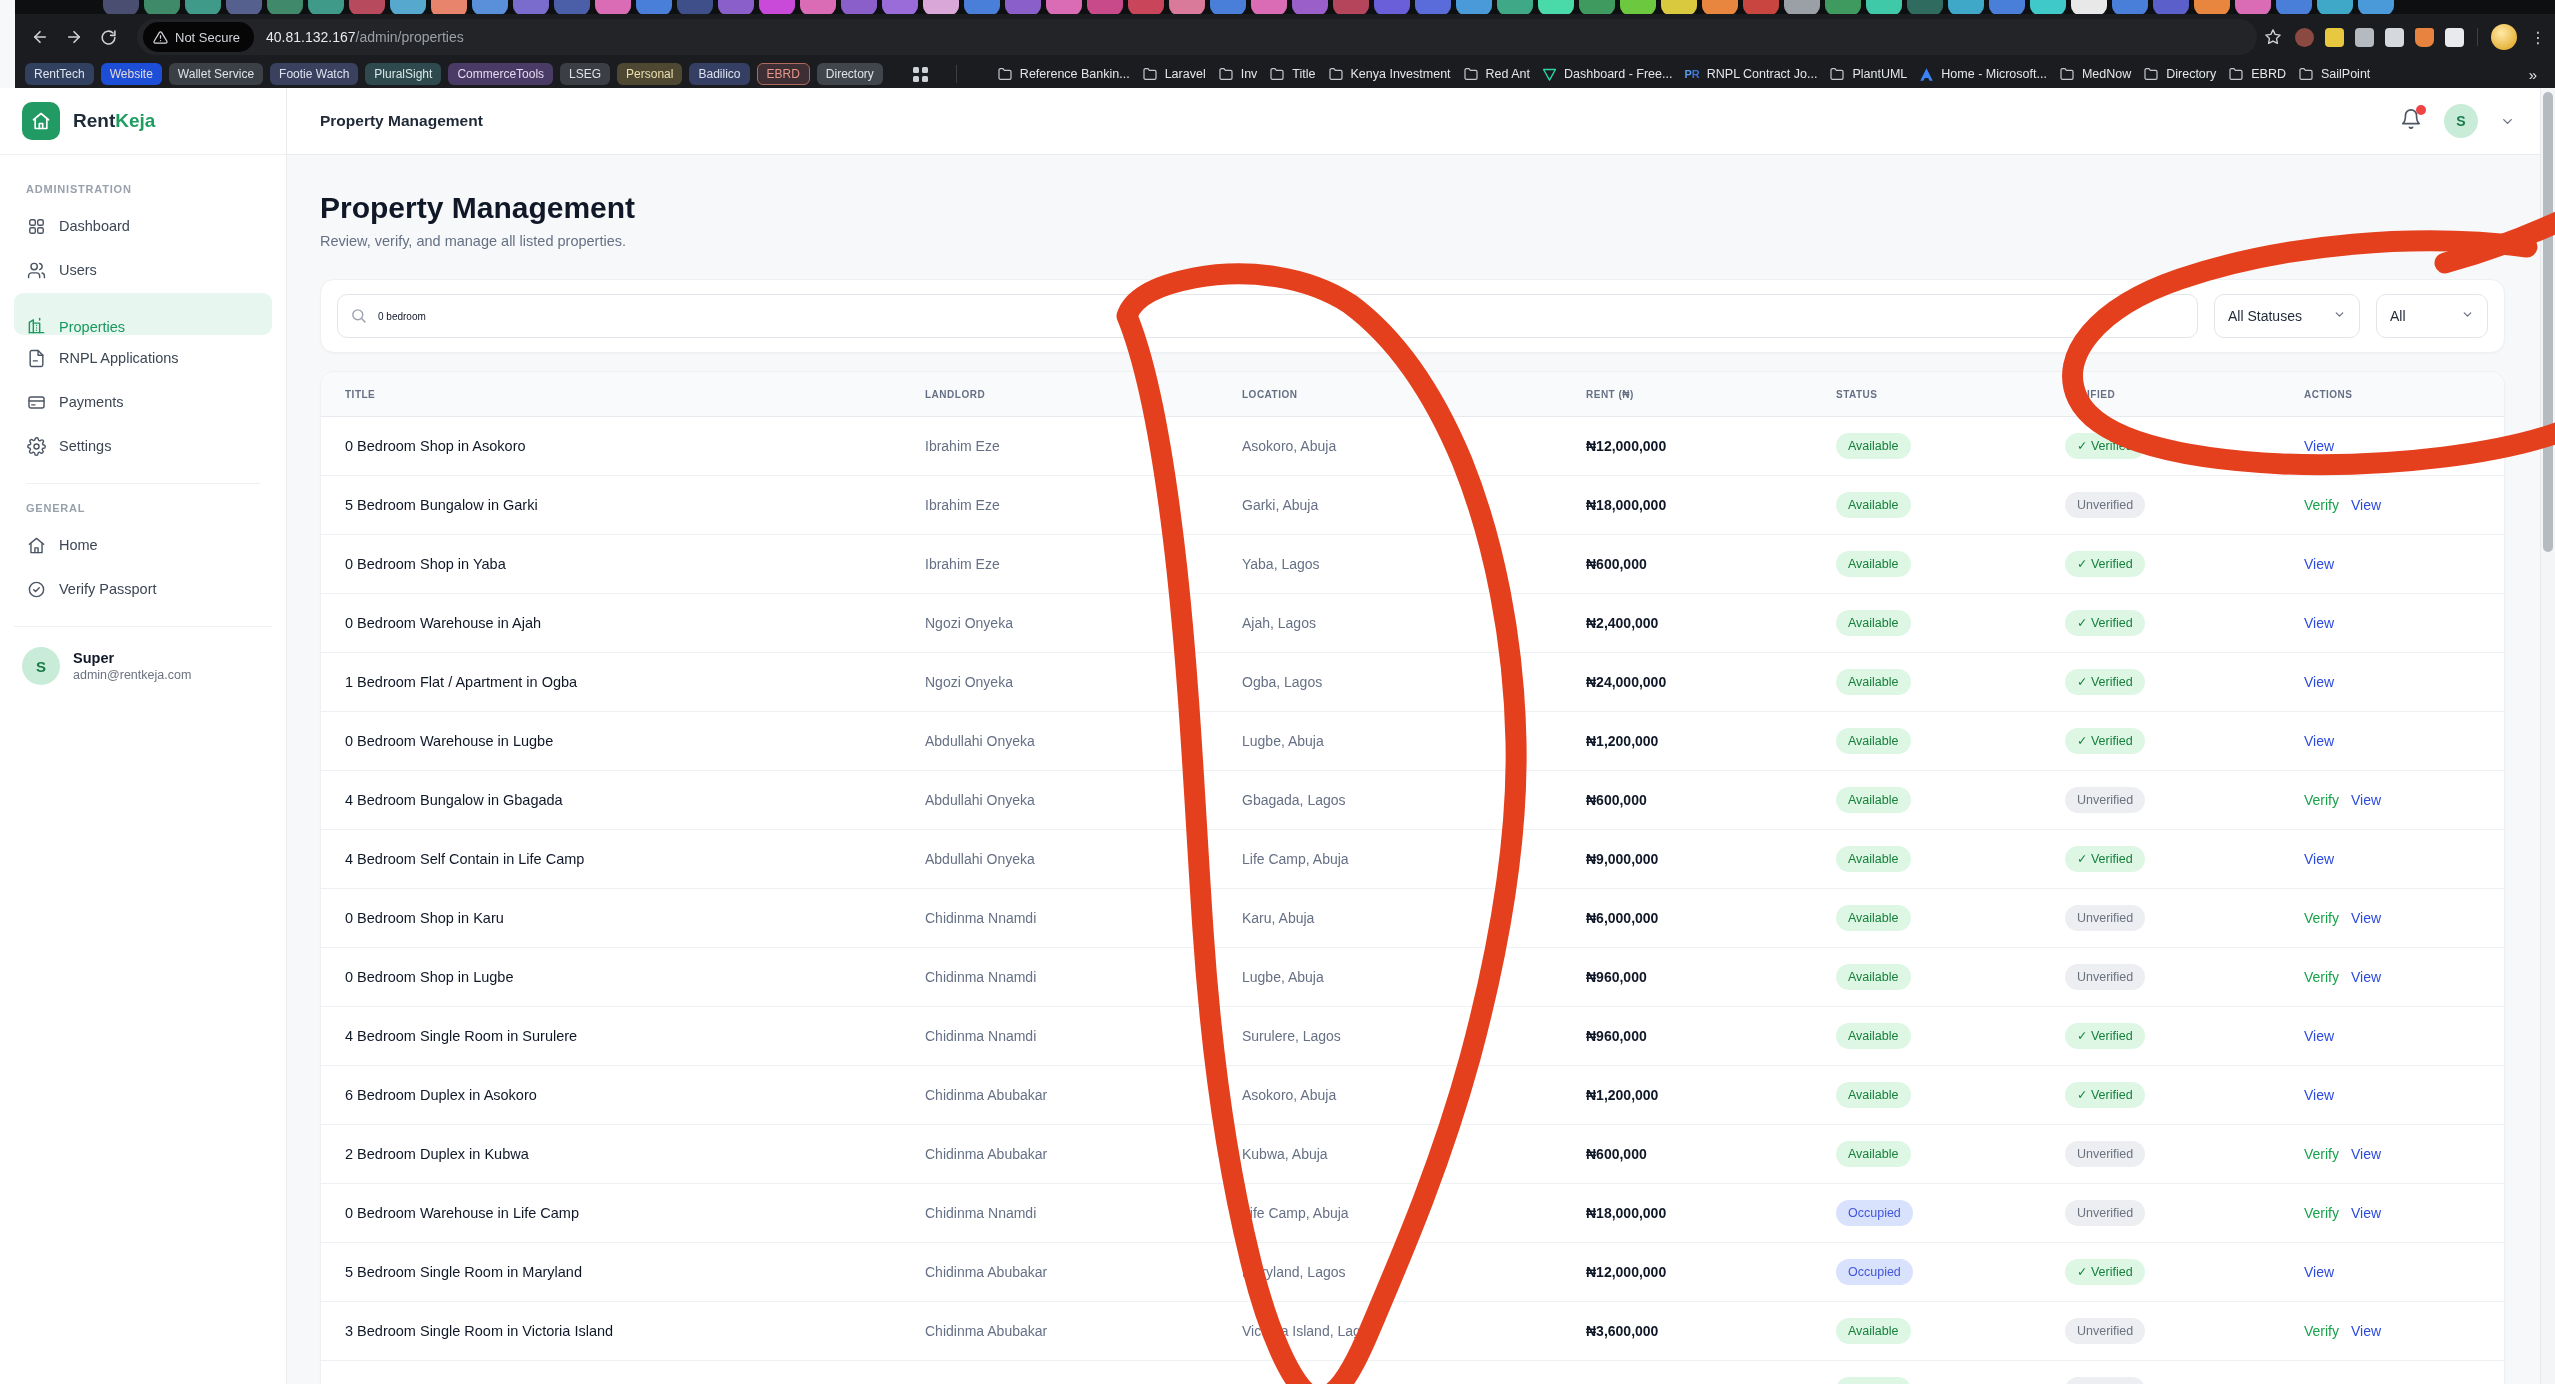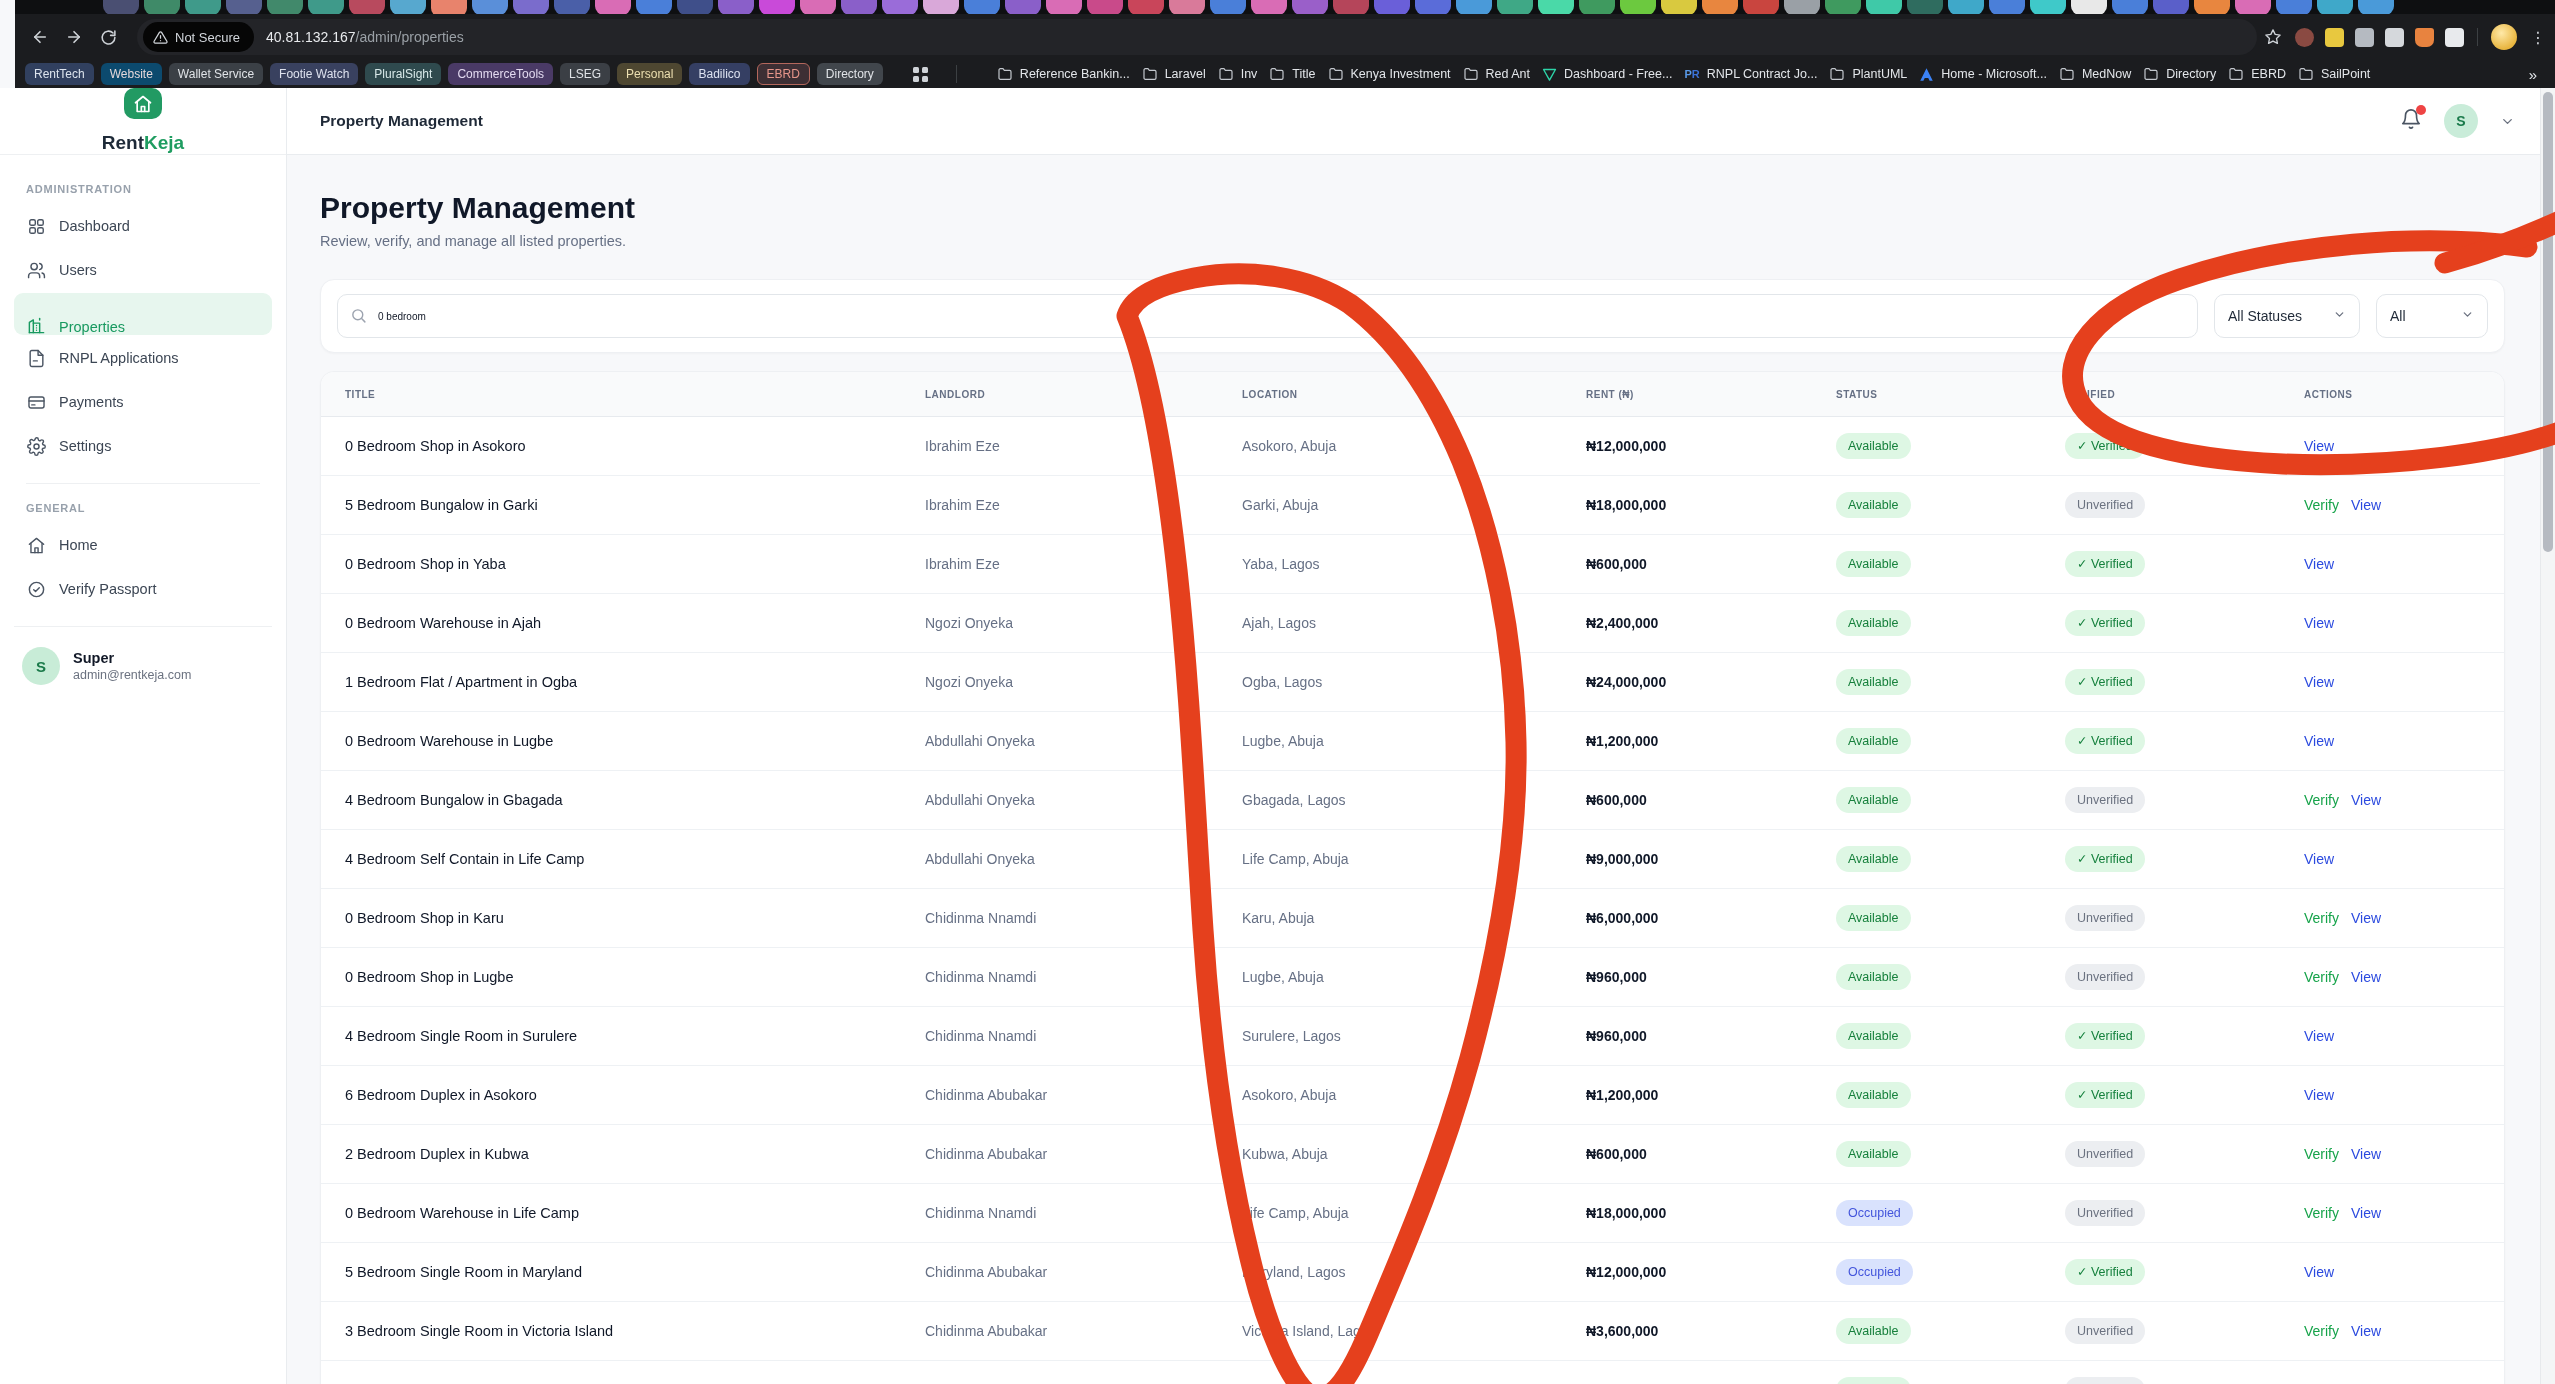--- a/index.html
+++ b/index.html
@@ -25,21 +25,21 @@
   .bookmarks { position:absolute; top:60px; left:0; right:0; height:28px; display:flex; align-items:center; padding:0 10px; gap:22px; white-space:nowrap; overflow:hidden; }
   .bm-chip { height:22px; display:flex; align-items:center; padding:0 9px; border-radius:6px; font-size:12px; color:#e4e7ec; flex:0 0 auto; }
   .bm-folder { display:flex; align-items:center; gap:7px; color:#e3e6ea; font-size:12.5px; margin-left:12px; flex:0 0 auto; }
   .bm-sep { width:1px; height:18px; background:#3c4043; margin:0 6px; flex:0 0 auto; }
   .apps-grid { display:grid; grid-template-columns:6px 6px; grid-gap:3px; margin-left:8px; flex:0 0 auto; }
   .apps-grid i { width:6px; height:6px; background:#cfd3d8; border-radius:1.5px; }
   .bm-overflow { margin-left:auto; color:#e3e6ea; font-size:15px; padding-right:8px; }
 
   
   .sidebar { position:absolute; top:88px; left:0; width:287px; bottom:0; background:#ffffff; border-right:1px solid #e9ecef; z-index:2; }
-  .brand { height:67px; display:flex; align-items:center; gap:13px; padding:0 22px; border-bottom:1px solid #eef0f2;flex-direction:column; }
+  .brand { height:67px; display:flex; align-items:center; gap:13px; padding:0 22px; border-bottom:1px solid #eef0f2; }
   .brand-badge { width:38px; height:38px; border-radius:10px; background:#229a63; display:flex; align-items:center; justify-content:center; color:#fff; }
   .brand-name { font-size:19px; font-weight:700; color:#1e2a38; }
   .brand-name b { color:#1f9d61; font-weight:700; }
   .nav { padding:10px 14px 0 14px; }
   .nav-label { font-size:11px; font-weight:700; letter-spacing:.8px; color:#98a1ac; margin:18px 0 10px 12px; }
   .nav-item { height:42px; border-radius:9px; display:flex; align-items:center; gap:13px; padding:0 12px; color:#3c4654; font-size:14.5px; font-weight:500; cursor:pointer; margin-bottom:2px; }
   .nav-item .nico { width:20px; height:20px; display:flex; align-items:center; justify-content:center; color:#4b5563; }
   .nav-item.active { background:#e7f6ee; color:#17995f;align-items:flex-end; }
   .nav-item.active .nico { color:#17995f; }
   .side-div { height:1px; background:#eef0f2; margin:16px 12px 0 12px; }
@@ -206,21 +206,21 @@
         </div>
       <div class="tb-sep"></div>
       <div class="avatar-gold"></div>
       <div class="dots">⋮</div>
     </div>
   </div>
 
   <div class="bookmarks">
     <div id="bm-chips" style="display:flex;align-items:center;gap:7px">
         <div class="bm-chip" style="background: rgb(49, 64, 95); color: rgb(221, 228, 238);">RentTech</div>
-        <div class="bm-chip" style="background: #0c4a6e; color: rgb(228, 215, 218);">Website</div>
+        <div class="bm-chip" style="background: #1d4ed8; color: rgb(228, 215, 218);">Website</div>
         <div class="bm-chip" style="background: rgb(59, 64, 70); color: rgb(224, 227, 231);">Wallet Service</div>
         <div class="bm-chip" style="background: rgb(57, 65, 95); color: rgb(221, 225, 238);">Footie Watch</div>
         <div class="bm-chip" style="background: rgb(47, 74, 78); color: rgb(216, 232, 232);">PluralSight</div>
         <div class="bm-chip" style="background: rgb(74, 58, 102); color: rgb(227, 218, 240);">CommerceTools</div>
         <div class="bm-chip" style="background: rgb(59, 63, 69); color: rgb(224, 227, 231);">LSEG</div>
         <div class="bm-chip" style="background: rgb(78, 71, 49); color: rgb(236, 223, 176);">Personal</div>
         <div class="bm-chip" style="background: rgb(53, 63, 99); color: rgb(220, 225, 240);">Badilico</div>
         <div class="bm-chip" style="background: rgb(61, 47, 52); color: rgb(230, 149, 138); border: 1px solid rgb(180, 103, 92);">EBRD</div>
         <div class="bm-chip" style="background: rgb(65, 70, 76); color: rgb(224, 227, 231);">Directory</div>
       </div>

